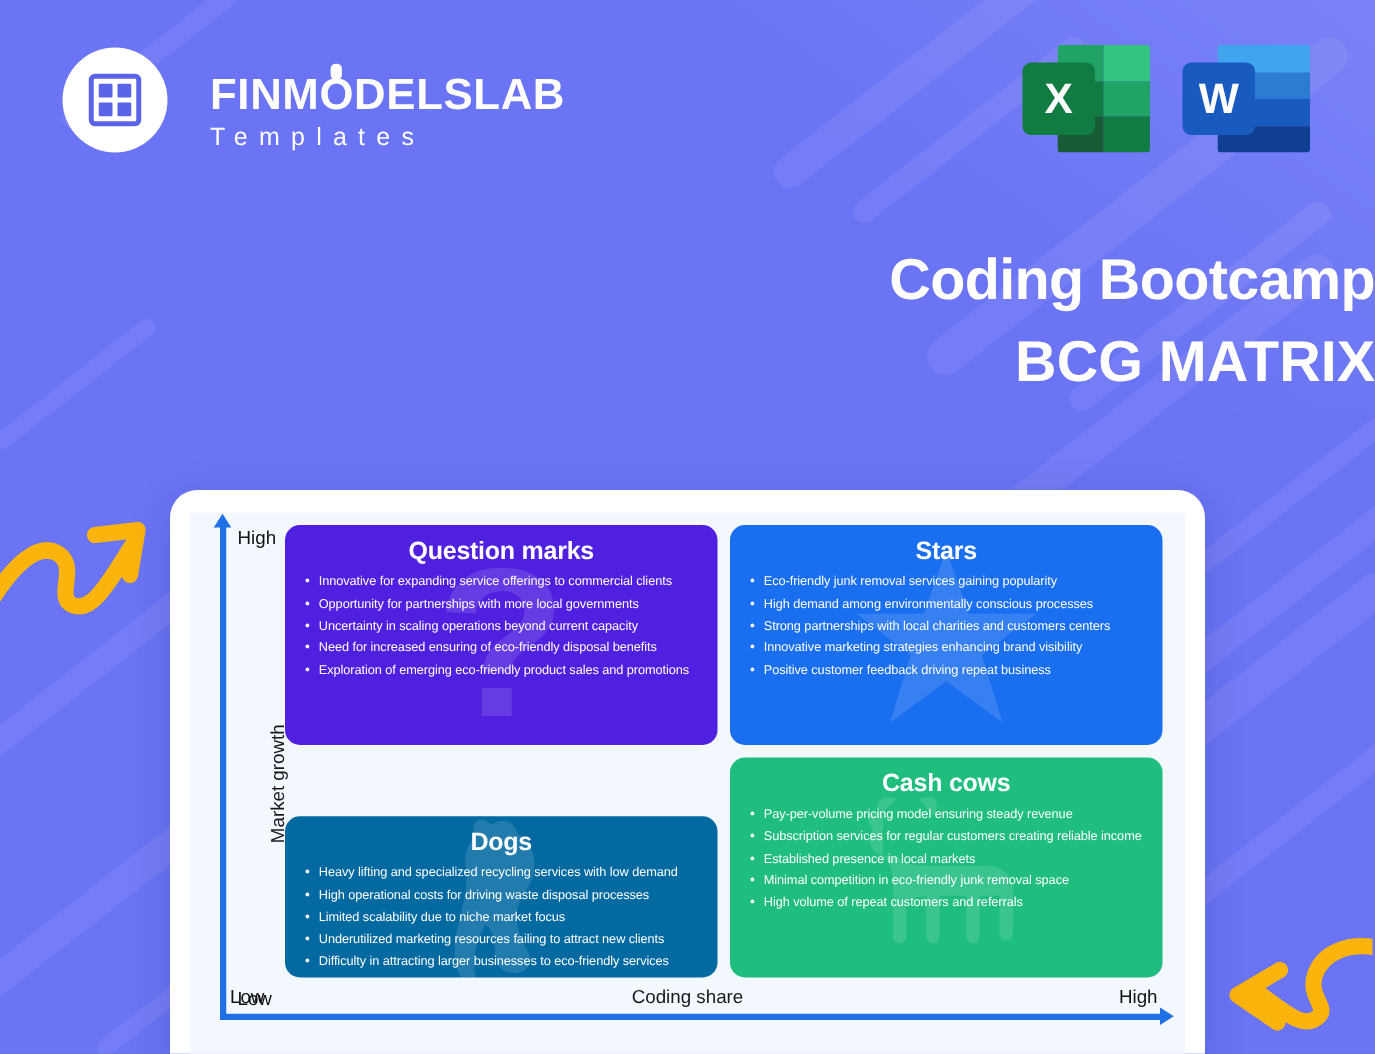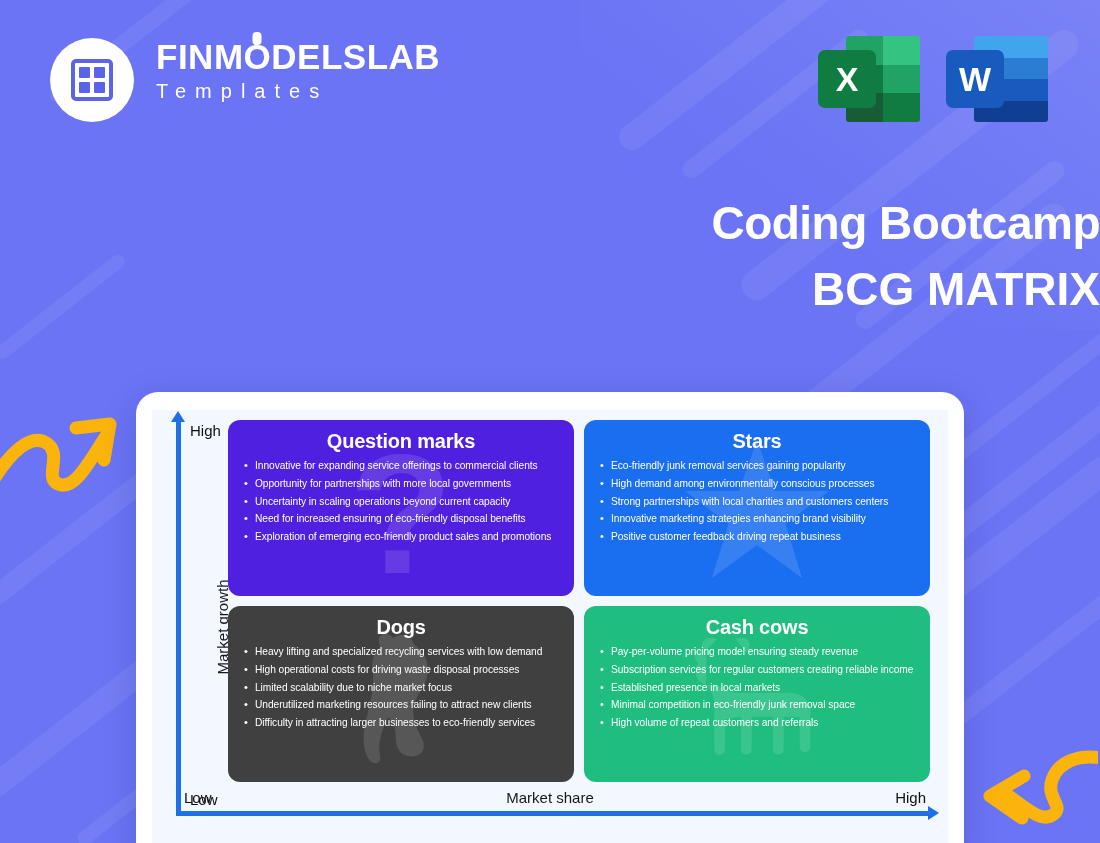--- a/index.html
+++ b/index.html
@@ -54,22 +54,22 @@
   
   .header {
     position: absolute;
     top: 0; left: 0; right: 0;
     height: 150px;
   }
   .logo-group {
     position: absolute;
     left: 50px; top: 38px;
     display: flex;
-    align-items: flex-start;
-    gap: 22px;
+    align-items: flex-end;
+    gap: 34px;
   }
   .logo-mark {
     width: 84px; height: 84px;
     border-radius: 50%;
     background: #ffffff;
     display: flex;
     align-items: center;
     justify-content: center;
     flex: none;
   }
@@ -291,21 +291,21 @@
   }
   .quadrant {
     position: relative;
     border-radius: 12px;
     overflow: hidden;
     padding: 10px 14px 8px 14px;
     color: #ffffff;
   }
   .q-questionmarks { background: #5020e0; }
   .q-stars         { background: #1a6ef0; }
-  .q-dogs          { background: #404040; }
+  .q-dogs          { background: #0369a1; margin-top: 47px; }
   .q-cashcows      { background: #1fbd7e; }
 
   .q-watermark {
     position: absolute;
     left: 50%; top: 52%;
     transform: translate(-50%,-50%);
     opacity: 0.12;
     pointer-events: none;
     z-index: 0;
   }
@@ -428,21 +428,21 @@
 
     <div class="lbl lbl-high-y">High</div>
     <div class="lbl lbl-low-y">Low</div>
 
     <div class="lbl-axis-y-wrap">
       <div class="lbl-axis-y">Market growth</div>
     </div>
 
     <div class="lbl lbl-low-x">Low</div>
     <div class="lbl lbl-high-x">High</div>
-    <div class="lbl-axis-x">Market share</div>
+    <div class="lbl-axis-x">Coding share</div>
 
     <div class="quadrants">
 
       <div class="quadrant q-questionmarks">
         <svg class="q-watermark" width="120" height="150" viewBox="0 0 120 150">
           <text x="60" y="136" font-size="170" font-weight="bold" fill="#ffffff" text-anchor="middle" font-family="Liberation Sans, sans-serif">?</text>
         </svg>
         <div class="q-title">Question marks</div>
         <ul class="q-list">
           <li>Innovative for expanding service offerings to commercial clients</li>

